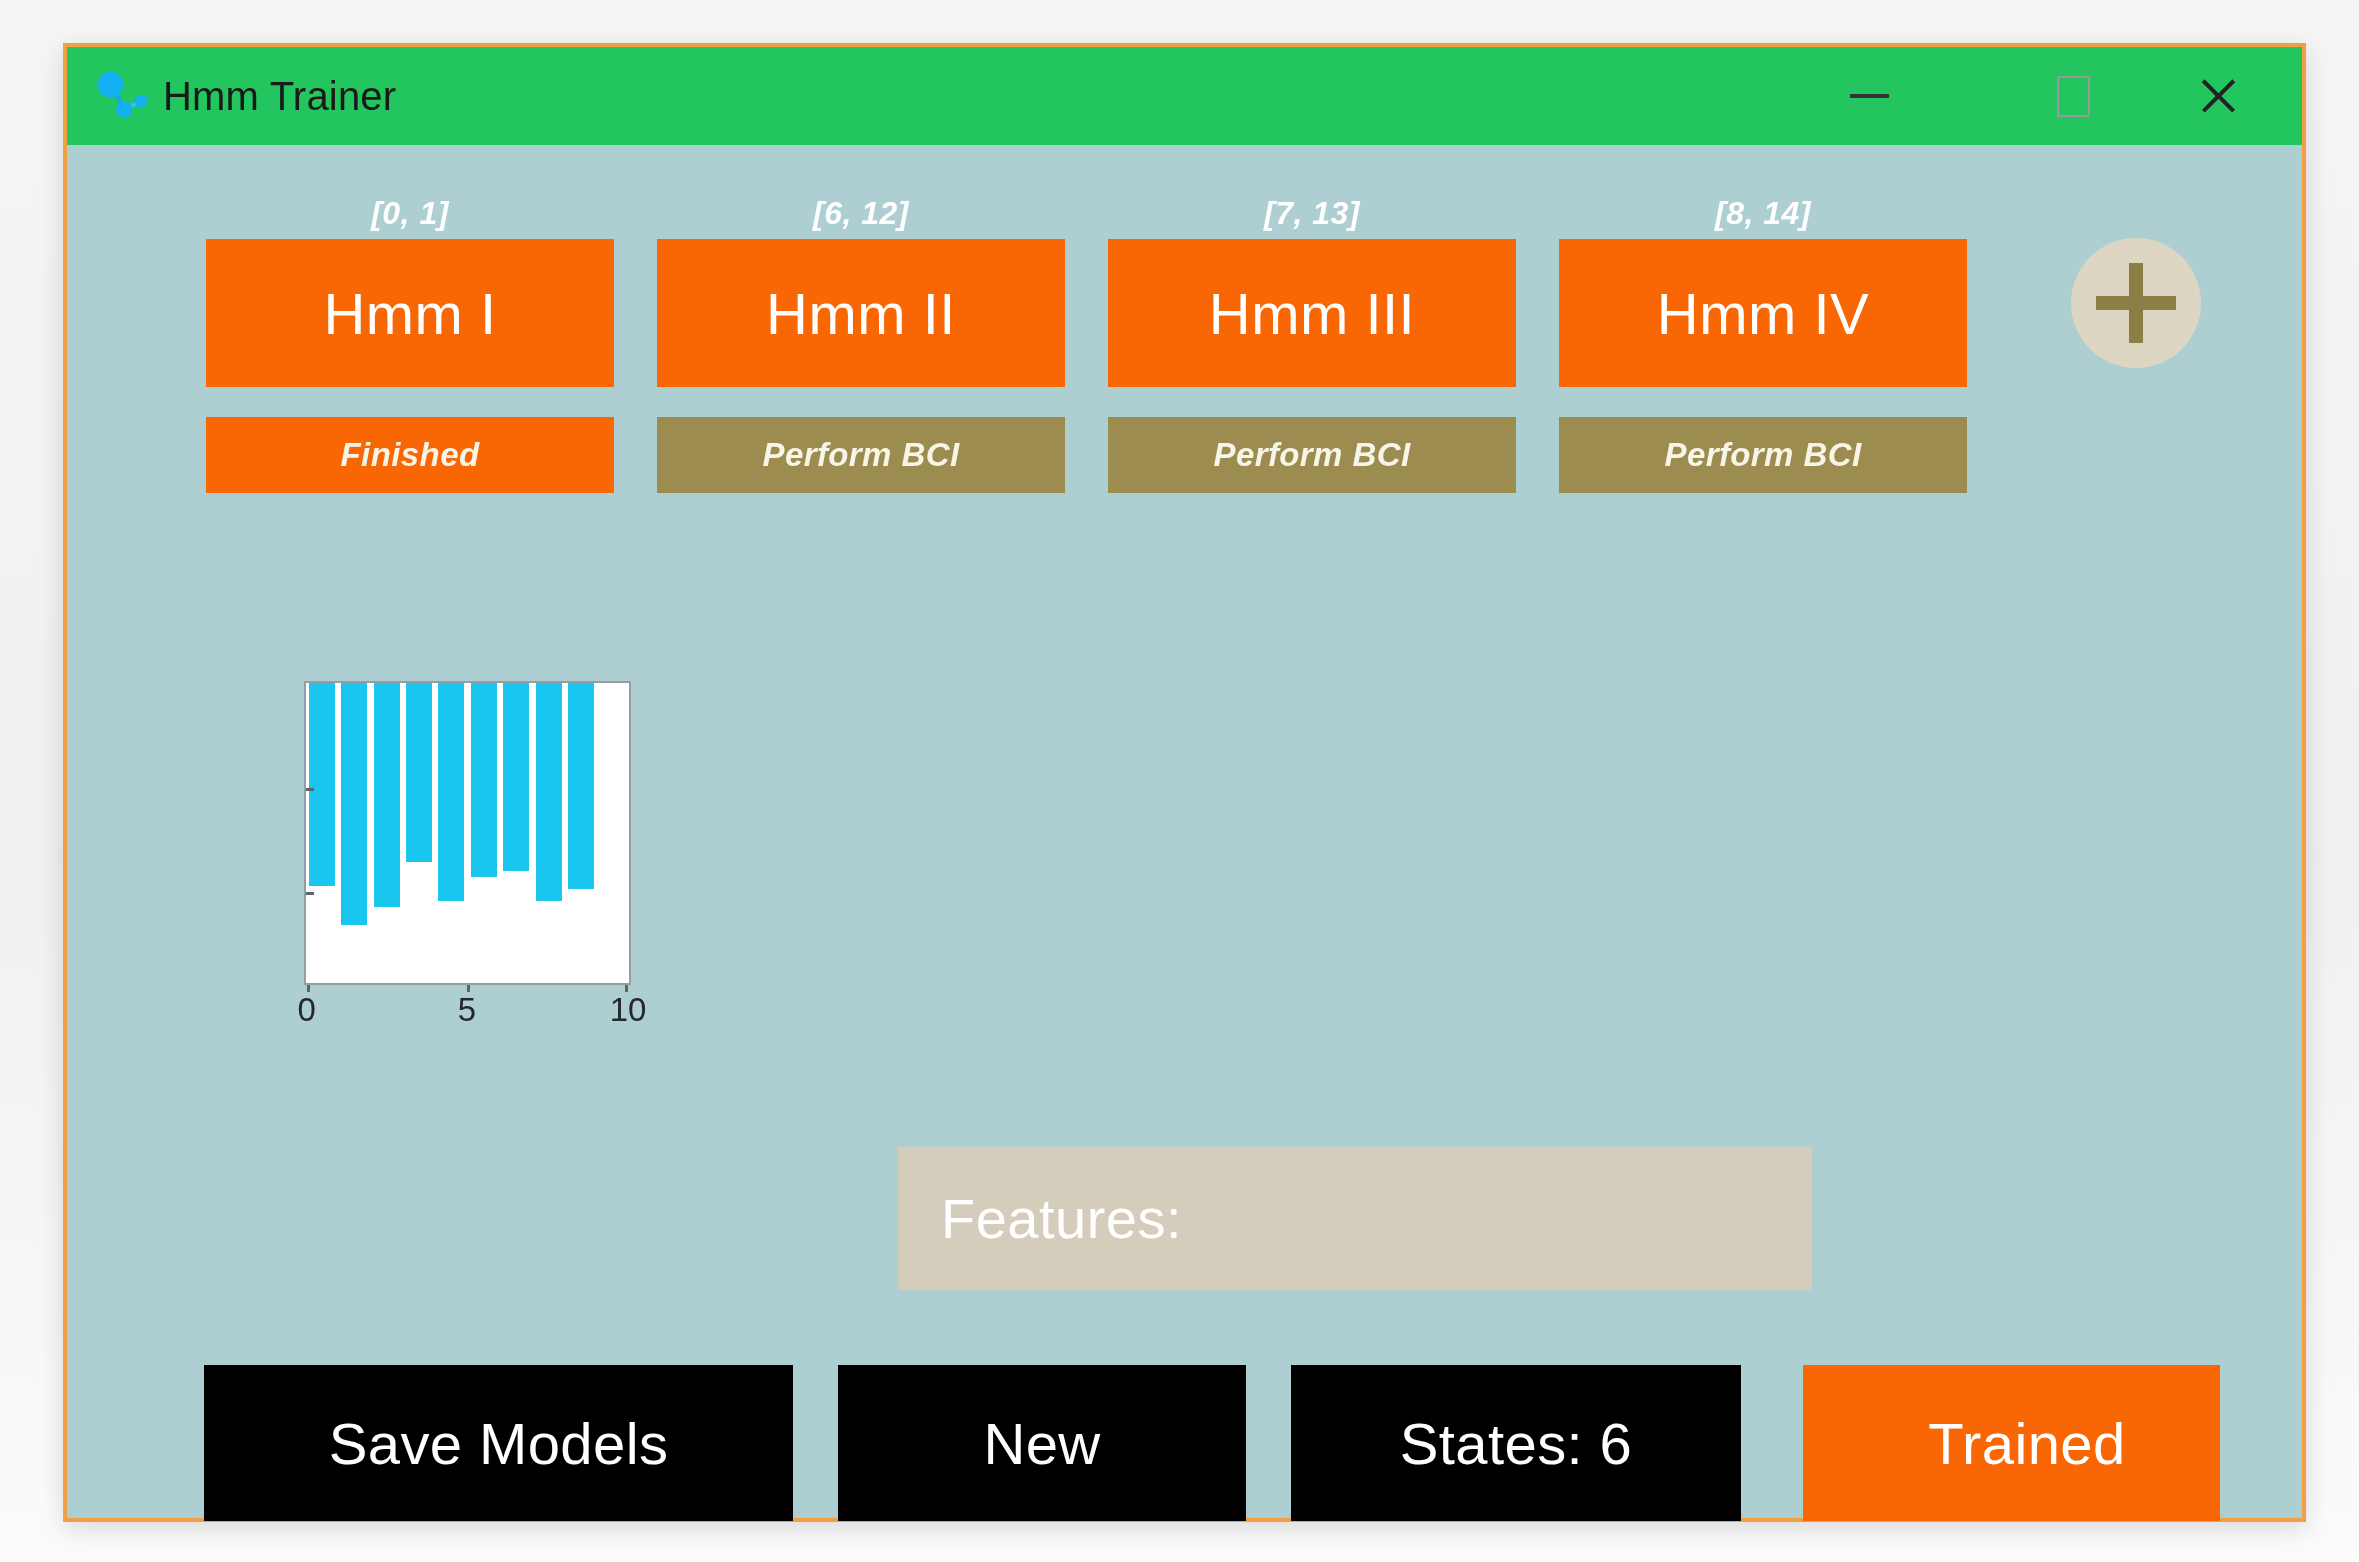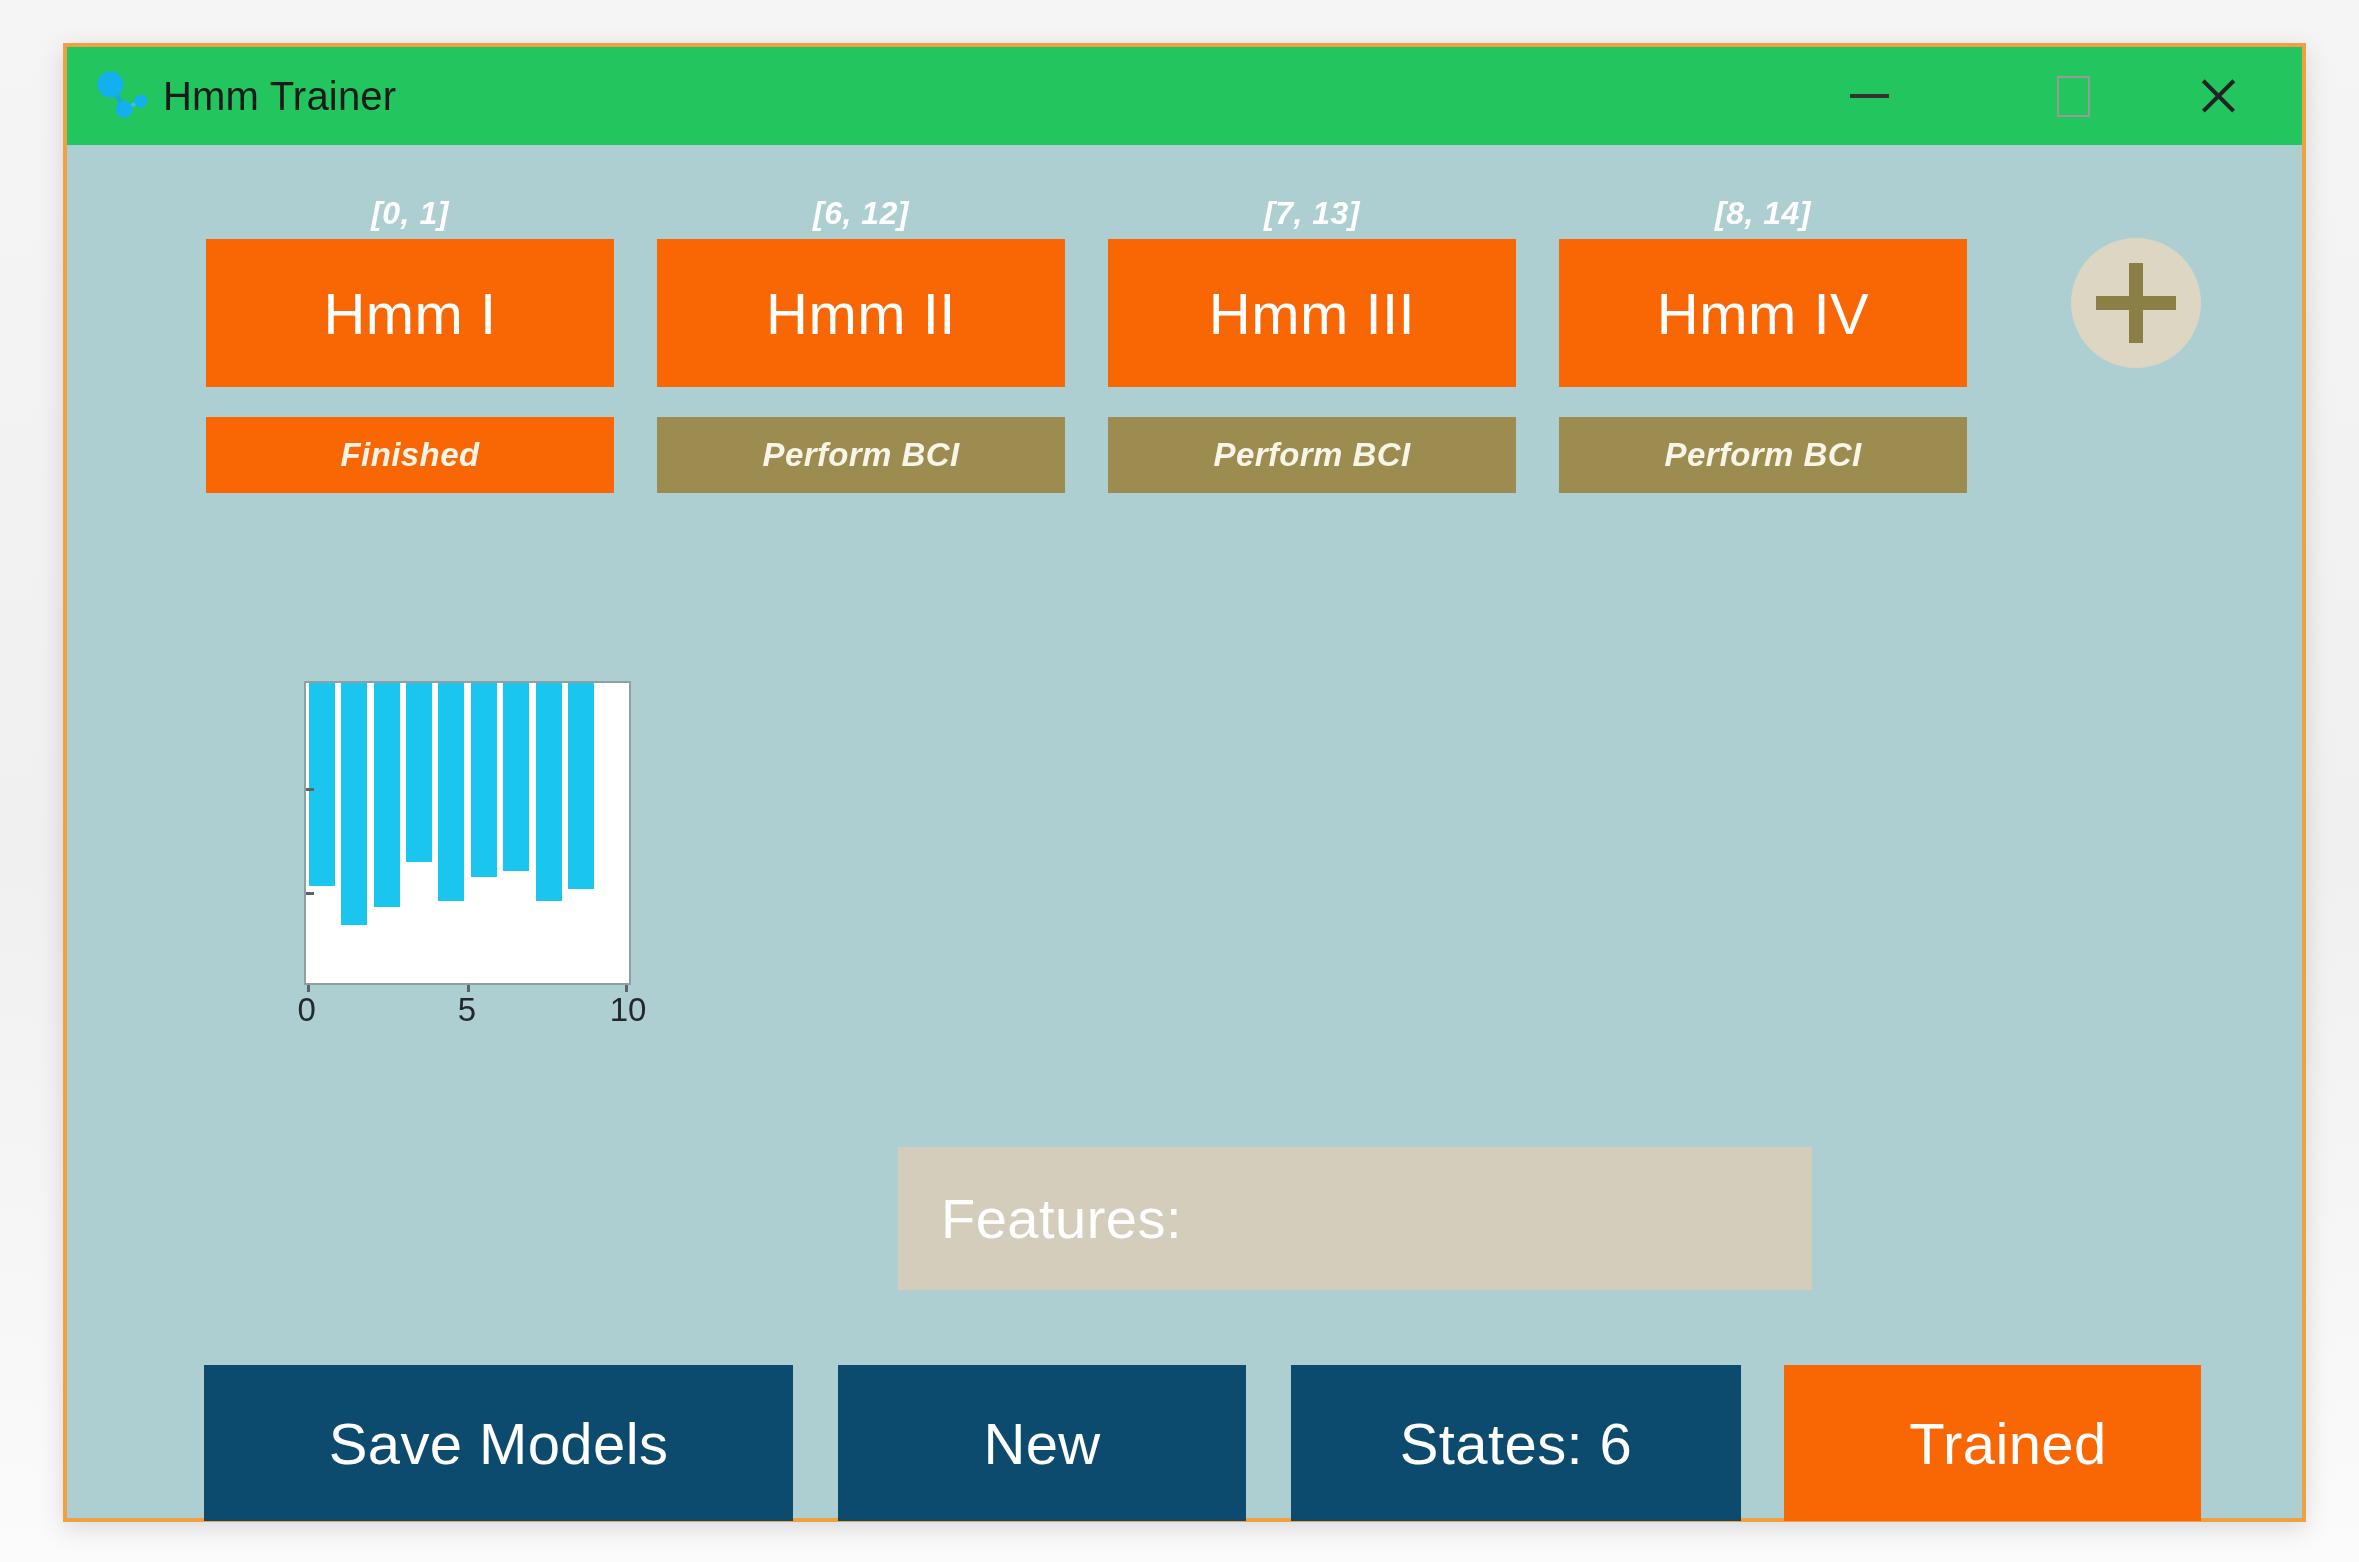--- a/index.html
+++ b/index.html
@@ -269,26 +269,26 @@
     display: flex;
     align-items: center;
     justify-content: center;
     color: #ffffff;
     font-size: 58px;
     border: none;
     font-family: "Liberation Sans", sans-serif;
     letter-spacing: 0.4px;
     white-space: nowrap;
   }
-  .action-cyan  { background: #0c4a6e; }
+  .action-cyan  { background: #000000; }
   .action-orange{ background: #f96704; }
   #btn-save-models { width: 589px; }
   #btn-new         { width: 408px; margin-left: 45px; }
   #btn-states      { width: 450px; margin-left: 45px; }
-  #btn-trained     { width: 417px; margin-left: 43px; padding-left: 31px; }
+  #btn-trained     { width: 417px; margin-left: 62px; padding-left: 31px; }
 </style>
 </head>
 <body>
 
 <div id="desktop">
   <div id="desktop-panel"></div>
 </div>
 
 <div id="window">
 

